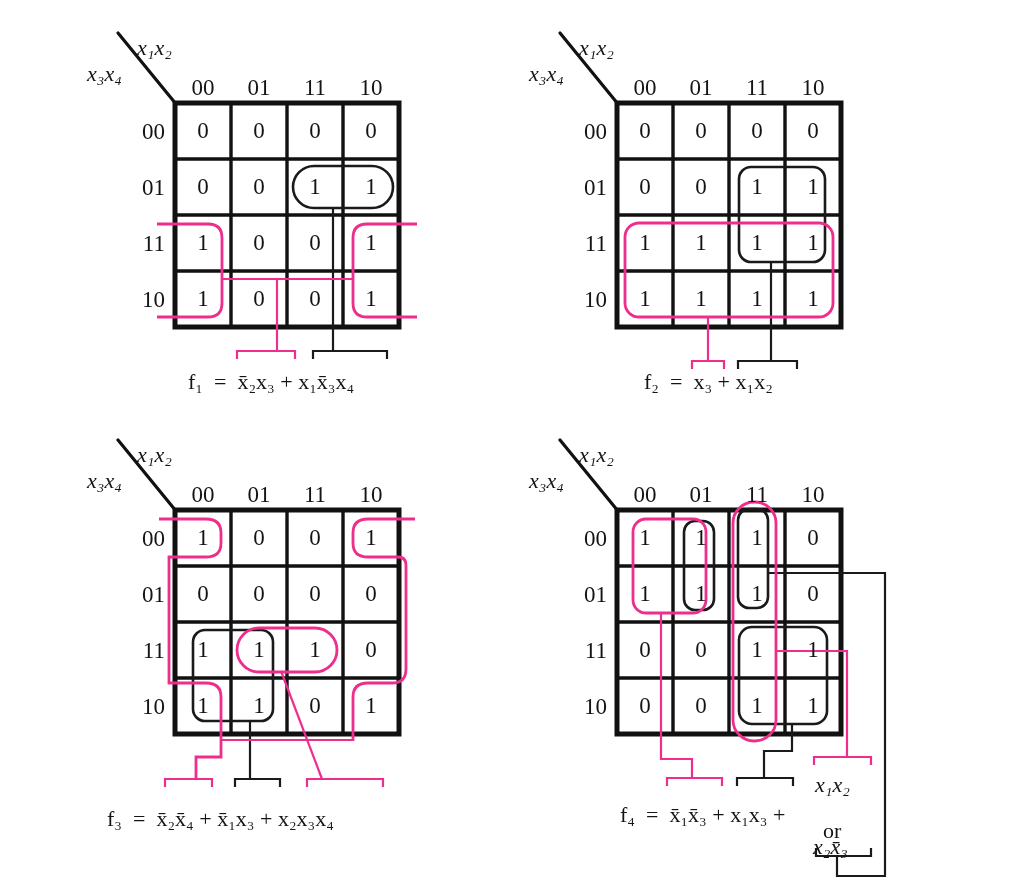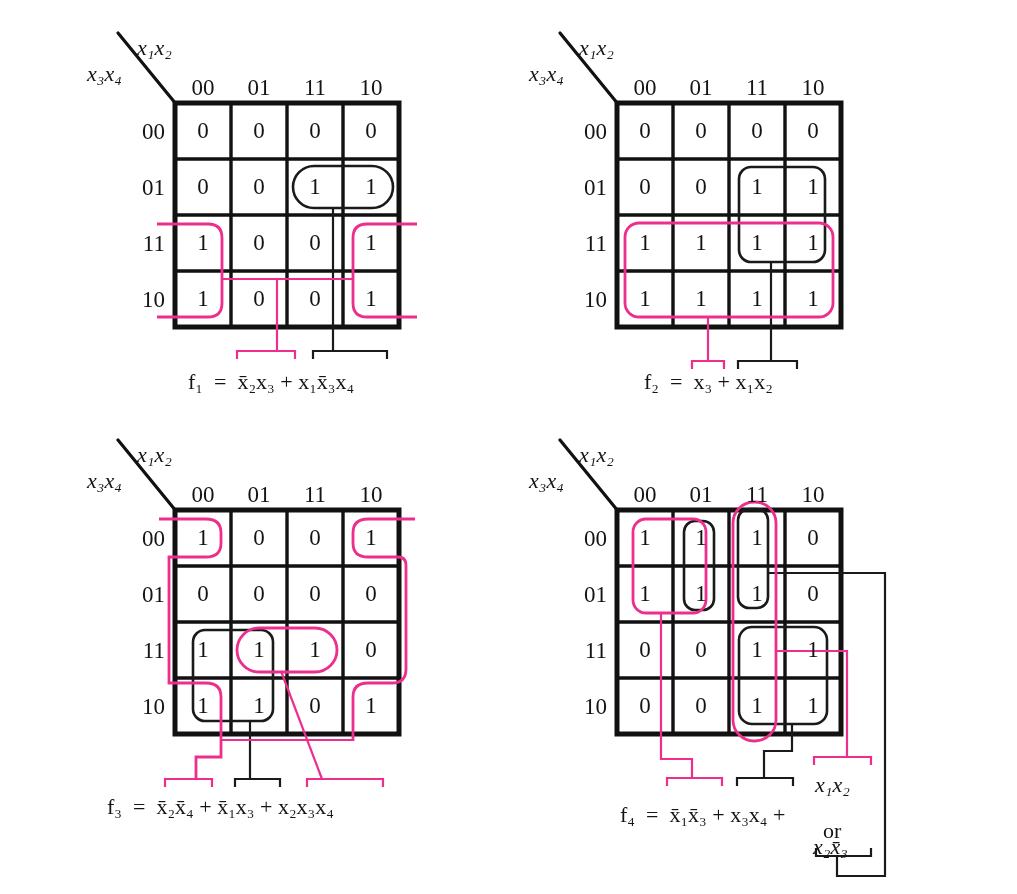--- a/index.html
+++ b/index.html
@@ -175,21 +175,21 @@
     <div class="cell" style="left:112px;top:56px">0</div>
     <div class="cell" style="left:168px;top:56px">0</div>
     <div class="cell" style="left:0px;top:112px">1</div>
     <div class="cell" style="left:56px;top:112px">1</div>
     <div class="cell" style="left:112px;top:112px">1</div>
     <div class="cell" style="left:168px;top:112px">0</div>
     <div class="cell" style="left:0px;top:168px">1</div>
     <div class="cell" style="left:56px;top:168px">1</div>
     <div class="cell" style="left:112px;top:168px">0</div>
     <div class="cell" style="left:168px;top:168px">1</div>
-    <div class="formula" style="left:-68px;top:284px">f₃  =  x̄₂x̄₄ + x̄₁x₃ + x₂x₃x₄</div>
+    <div class="formula" style="left:-68px;top:296px">f₃  =  x̄₂x̄₄ + x̄₁x₃ + x₂x₃x₄</div>
   </div>
 
   <div class="map" style="left:617px;top:510px">
     <div class="axis-col">x₁x₂</div>
     <div class="axis-row">x₃x₄</div>
     <div class="clab" style="left:0px">00</div>
     <div class="clab" style="left:56px">01</div>
     <div class="clab" style="left:112px">11</div>
     <div class="clab" style="left:168px">10</div>
     <div class="rlab" style="top:15px">00</div>
@@ -205,19 +205,19 @@
     <div class="cell" style="left:112px;top:56px">1</div>
     <div class="cell" style="left:168px;top:56px">0</div>
     <div class="cell" style="left:0px;top:112px">0</div>
     <div class="cell" style="left:56px;top:112px">0</div>
     <div class="cell" style="left:112px;top:112px">1</div>
     <div class="cell" style="left:168px;top:112px">1</div>
     <div class="cell" style="left:0px;top:168px">0</div>
     <div class="cell" style="left:56px;top:168px">0</div>
     <div class="cell" style="left:112px;top:168px">1</div>
     <div class="cell" style="left:168px;top:168px">1</div>
-    <div class="formula" style="left:3px;top:292px">f₄  =  x̄₁x̄₃ + x₃x₄ +</div>
+    <div class="formula" style="left:3px;top:292px">f₄  =  x̄₁x̄₃ + x₁x₃ +</div>
     <div class="altlabel" style="left:198px;top:262px">x₁x₂</div>
     <div class="orword" style="left:206px;top:308px">or</div>
     <div class="altlabel" style="left:196px;top:324px">x₂x̄₃</div>
   </div>
 
 </div>
 
 </body></html>

